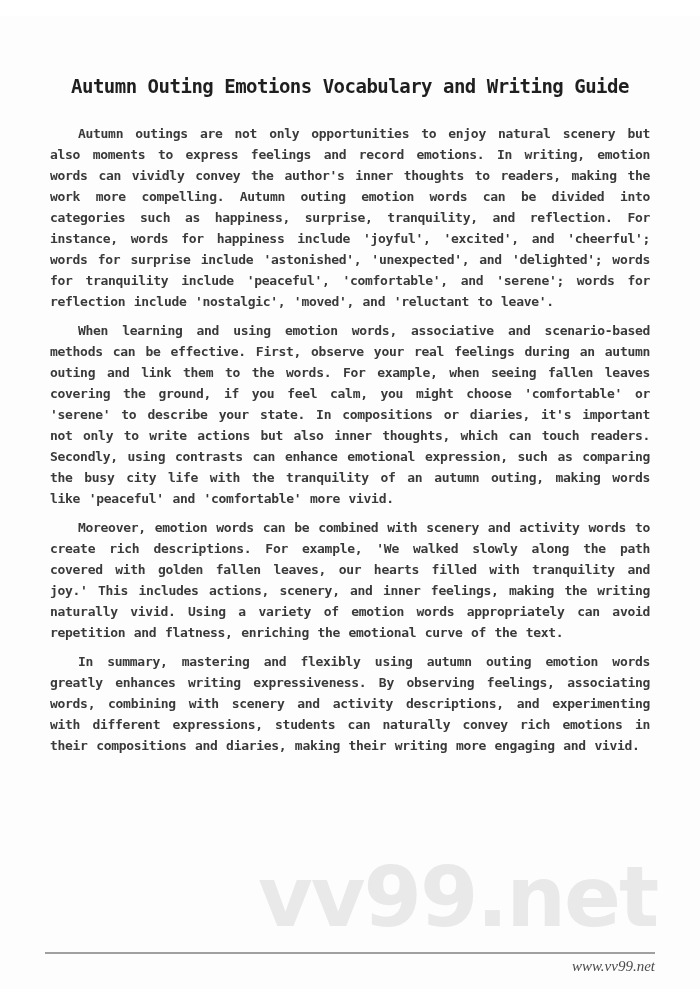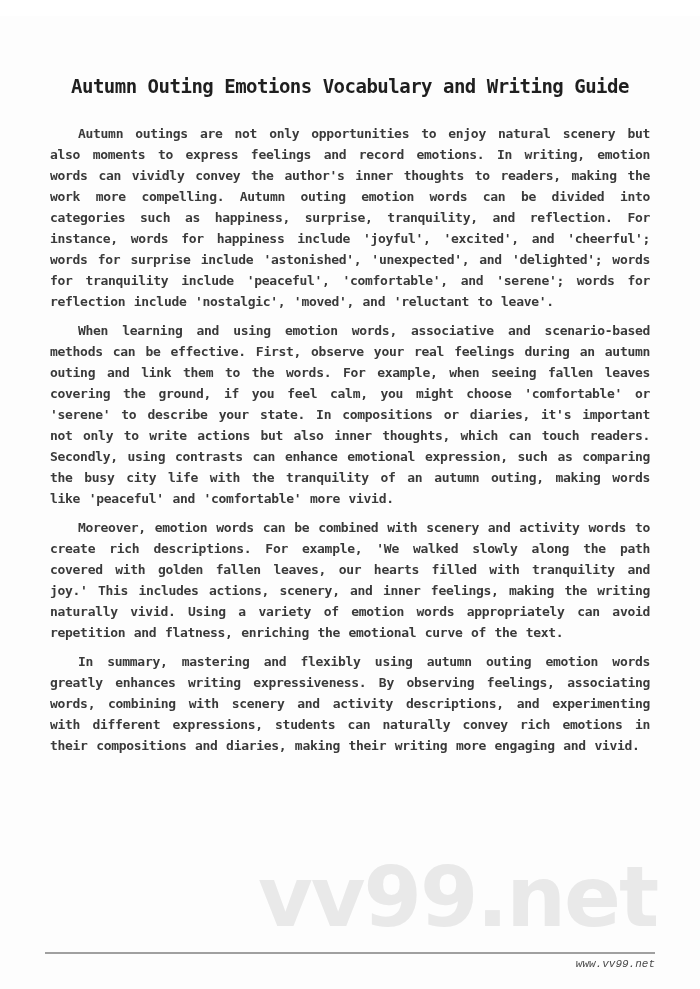--- a/index.html
+++ b/index.html
@@ -55,23 +55,23 @@
     left: 45px;
     right: 45px;
     top: 936px;
     height: 2px;
     background: #a0a0a0;
   }
   .footer-url {
     position: absolute;
     right: 45px;
     top: 942px;
-    font-family: Liberation Mono, monospace;
+    font-family: Liberation Serif, serif;
     font-style: italic;
-    font-size: 11px;
+    font-size: 15px;
     color: #4a4a4a;
   }
 </style>
 </head>
 <body>
 
 <div class="page">
 
   <h1 class="doc-title">Autumn Outing Emotions Vocabulary and Writing Guide</h1>
 

